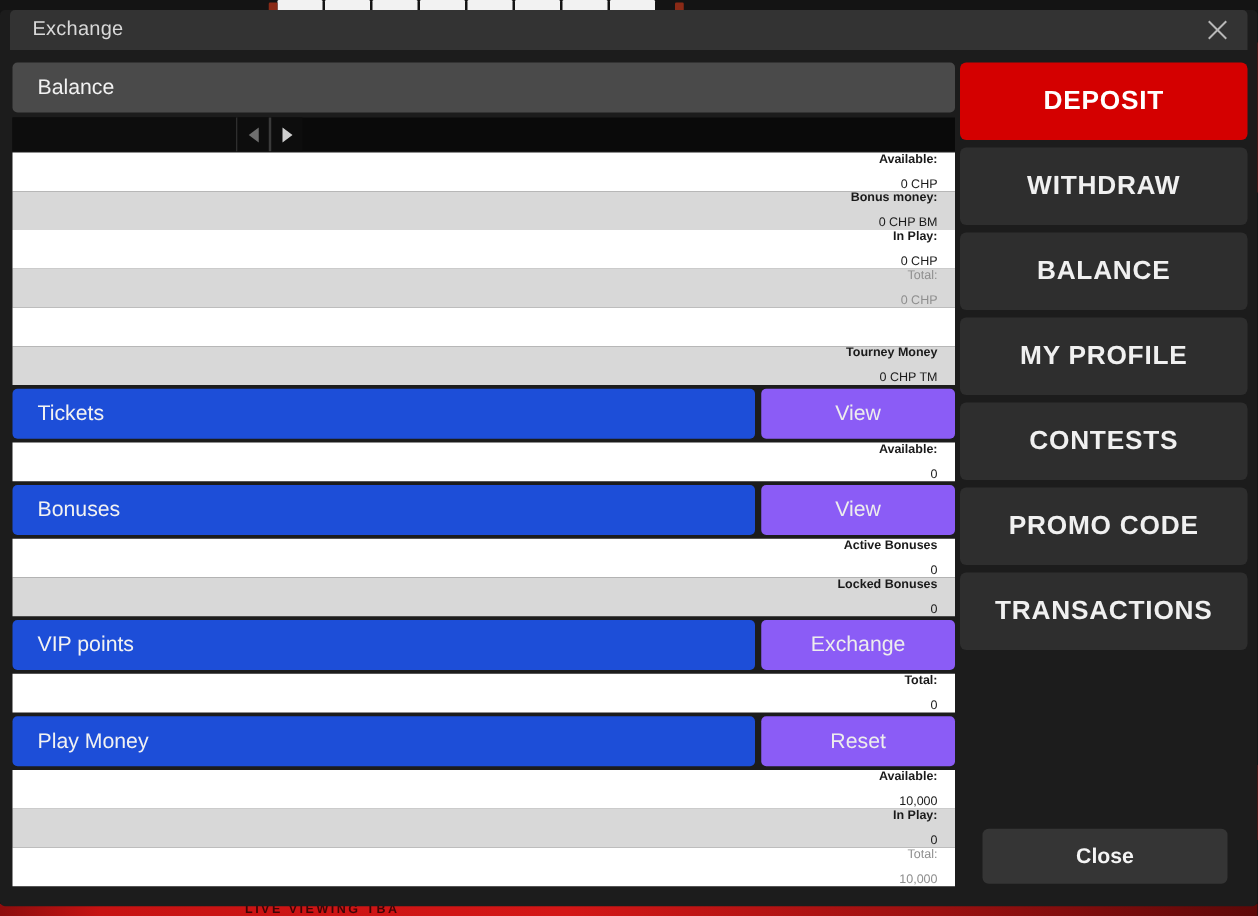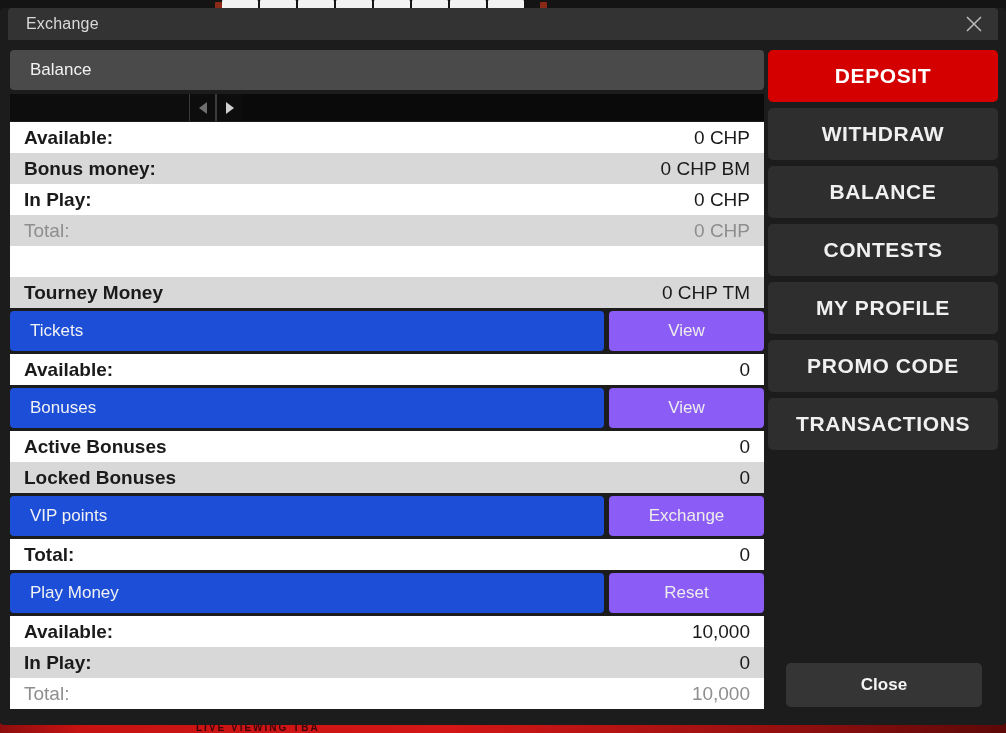--- a/index.html
+++ b/index.html
@@ -219,45 +219,46 @@
     letter-spacing: 0.5px;
   }
   .tri { width: 0; height: 0; }
   .tri-l { border-top: 6px solid transparent; border-bottom: 6px solid transparent; border-right: 8px solid #6e6e6e; }
   .tri-r { border-top: 6px solid transparent; border-bottom: 6px solid transparent; border-left: 8px solid #cfcfcf; }
 
   
   .drow {
     height: 31px;
     display: flex;
-    align-items: center;
+    align-items: flex-end;
     justify-content: space-between;
     padding: 0 14px;
-    font-size: 19px;
+    font-size: 10px;
     font-weight: bold;
     color: #1a1a1a;
+    flex-direction: column;
   }
   .drow.odd  { background: #ffffff; }
   .drow.even { background: #d8d8d8; }
   .drow.muted { color: #8e8e8e; font-weight: normal; }
   .drow.muted .dval { color: #8e8e8e; font-weight: normal; }
   .drow .dval { font-weight: normal; }
   .drow.spacer { background: #ffffff; height: 31px; }
 
   .rowgroup { margin-bottom: 3px; }
 
   
   #side-col {
     position: absolute;
     right: 8px; top: 10px;
     width: 230px;
     height: 665px;
   }
   .side-btn {
-    height: 52px;
+    height: 62px;
     margin-bottom: 6px;
     background: #2e2e2e;
     border-radius: 5px;
     display: flex;
     align-items: center;
     justify-content: center;
     font-size: 21px;
     font-weight: bold;
     color: #f0f0f0;
     letter-spacing: 0.6px;
@@ -418,21 +419,21 @@
           <span class="dval">10,000</span>
         </div>
       </div>
 
     </div>
 
     <div id="side-col">
       <div class="side-btn active">DEPOSIT</div>
       <div class="side-btn">WITHDRAW</div>
       <div class="side-btn">BALANCE</div>
+      <div class="side-btn">MY PROFILE</div>
       <div class="side-btn">CONTESTS</div>
-      <div class="side-btn">MY PROFILE</div>
       <div class="side-btn">PROMO CODE</div>
       <div class="side-btn">TRANSACTIONS</div>
       <div id="close-btn">Close</div>
     </div>
 
   </div>
 </div>
 
 </body></html>

